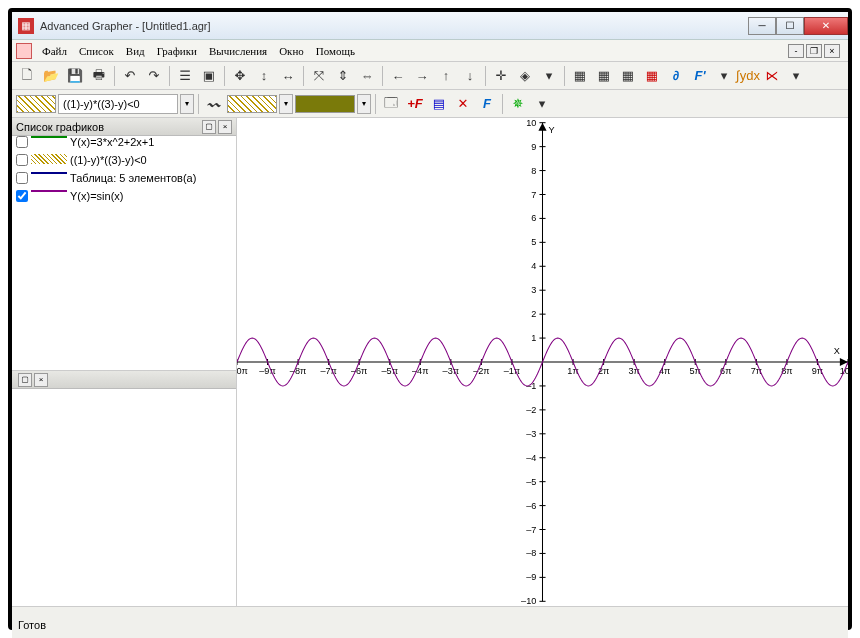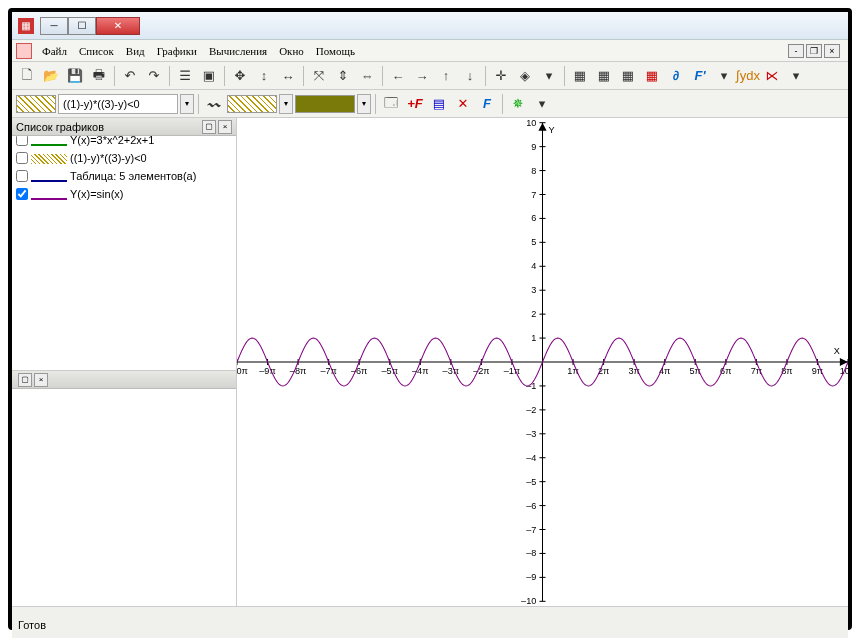--- a/index.html
+++ b/index.html
@@ -34,21 +34,21 @@
 .color-swatch { width: 60px; height: 18px; background: #7a7a0a; border: 1px solid #999; }
 
 
 .body { display: flex; height: calc(100% - 28px - 22px - 28px - 28px - 20px); }
 .sidebar { width: 225px; border-right: 1px solid #ccc; display: flex; flex-direction: column; background: #fafafa; }
 .panel-hdr { height: 18px; background: linear-gradient(#e8e8e4, #d4d4d0); border-bottom: 1px solid #bbb; display: flex; align-items: center; padding: 0 4px; font-size: 11px; }
 .panel-hdr .t { flex: 1; }
 .panel-hdr .pb { width: 14px; height: 14px; border: 1px solid #999; margin-left: 2px; display:flex; align-items:center; justify-content:center; font-size:8px; cursor:pointer; background:#eee; }
 
 .graph-list { flex: 0 0 auto; height: 235px; background: #fff; overflow: auto; border-bottom: 1px solid #ccc; }
-.gl-row { display: flex; align-items: flex-end; height: 18px; padding: 8px 4px; gap: 3px; }
+.gl-row { display: flex; align-items: flex-start; height: 18px; padding: 0 4px; gap: 3px; }
 .gl-row input[type=checkbox] { width: 12px; height: 12px; }
 .gl-swatch { width: 36px; height: 2px; }
 .gl-swatch.green { background: #080; }
 .gl-swatch.blue { background: #00c; }
 .gl-swatch.hatch { background: repeating-linear-gradient(45deg, #b90, #b90 1px, transparent 1px, transparent 3px); height: 10px; border: 0; width:36px; }
 .gl-swatch.navy { background: #008; }
 .gl-swatch.purple { background: #808; }
 .gl-txt { flex: 1; font-size: 11px; }
 
 .calc { flex: 1; background: #fff; }
@@ -62,20 +62,21 @@
 
 text { font-size: 9px; fill: #000; }
 </style>
 </head>
 <body>
 
 <div class="outer">
 
   <div class="titlebar">
     <span class="app-icon">▦</span>
+    <span class="title">Advanced Grapher - [Untitled1.agr]</span>
     <div class="wbtns">
       <div class="wbtn min">─</div>
       <div class="wbtn max">☐</div>
       <div class="wbtn close">✕</div>
     </div>
   </div>
 
   <div class="menubar">
     <span class="m-icon"></span>
     <span class="mitem">Файл</span>

